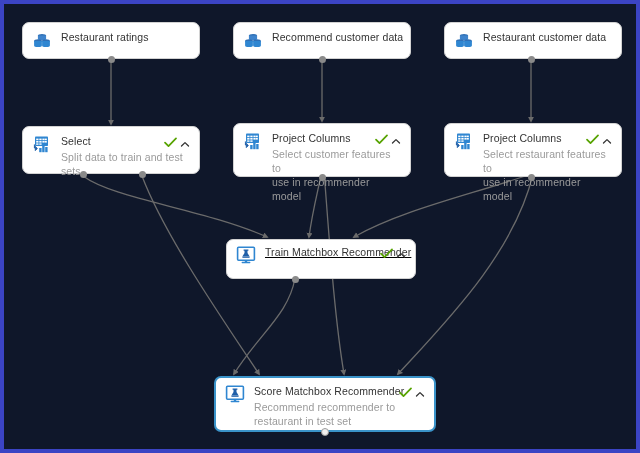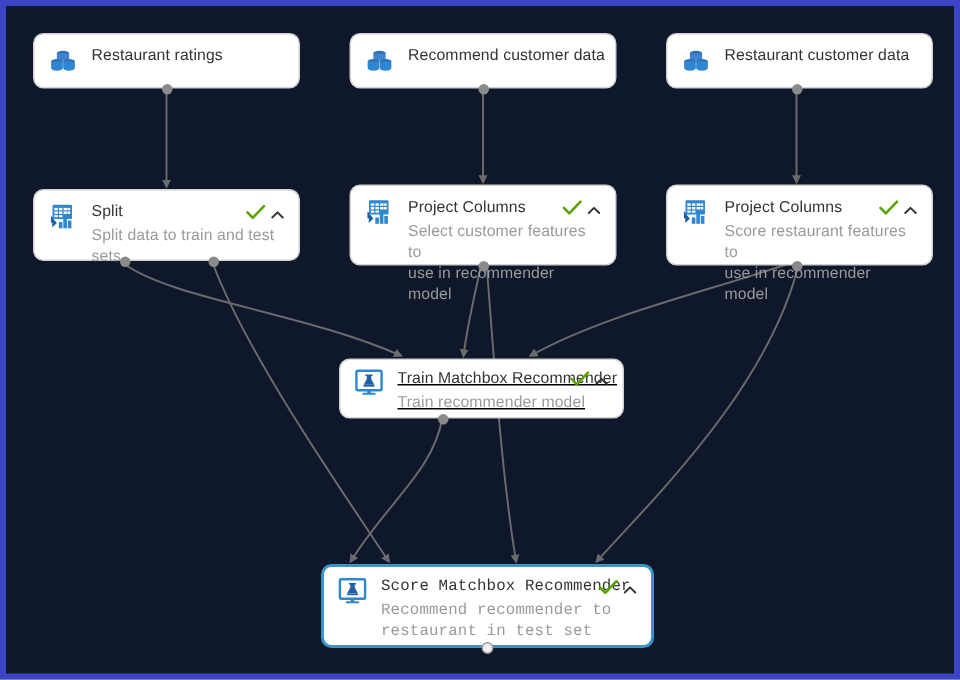--- a/index.html
+++ b/index.html
@@ -225,21 +225,21 @@
               <rect x="4.2" y="9.4" width="2.3" height="1.4"></rect>
               <rect x="7.3" y="9.4" width="2.3" height="1.4"></rect>
             </g>
             <path d="M2.4,10.4 L2.4,14.0 L5.0,14.0 M3.3,12.6 L5.3,14.6 L3.3,16.6 z" fill="#1f5fa8" stroke="#1f5fa8" stroke-width="0.9"></path>
             <rect x="7.2" y="14.0" width="2.4" height="4.2" fill="#2f86d1"></rect>
             <rect x="10.2" y="11.6" width="2.4" height="6.6" fill="#2f86d1"></rect>
             <rect x="13.2" y="13.0" width="2.4" height="5.2" fill="#2f86d1"></rect>
           </svg>
         </span>
         <div class="node-texts">
-          <div class="node-title">Split</div>
+          <div class="node-title">Select</div>
           <div class="node-sub">
             <span class="sub-line">Split data to train and test sets</span>
           </div>
         </div>
       </div>
       <div class="node-status">
         <span class="check-icon">
           <svg viewBox="0 0 13 11" width="13" height="11">
             <path d="M1,5.6 L4.5,9.2 L12,1.4" fill="none" stroke="#57a300" stroke-width="1.7" stroke-linecap="round" stroke-linejoin="round"></path>
           </svg>
@@ -323,21 +323,21 @@
             </g>
             <path d="M2.4,10.4 L2.4,14.0 L5.0,14.0 M3.3,12.6 L5.3,14.6 L3.3,16.6 z" fill="#1f5fa8" stroke="#1f5fa8" stroke-width="0.9"></path>
             <rect x="7.2" y="14.0" width="2.4" height="4.2" fill="#2f86d1"></rect>
             <rect x="10.2" y="11.6" width="2.4" height="6.6" fill="#2f86d1"></rect>
             <rect x="13.2" y="13.0" width="2.4" height="5.2" fill="#2f86d1"></rect>
           </svg>
         </span>
         <div class="node-texts">
           <div class="node-title">Project Columns</div>
           <div class="node-sub">
-            <span class="sub-line">Score restaurant features to</span>
+            <span class="sub-line">Select restaurant features to</span>
             <span class="sub-line">use in recommender model</span>
           </div>
         </div>
       </div>
       <div class="node-status">
         <span class="check-icon">
           <svg viewBox="0 0 13 11" width="13" height="11">
             <path d="M1,5.6 L4.5,9.2 L12,1.4" fill="none" stroke="#57a300" stroke-width="1.7" stroke-linecap="round" stroke-linejoin="round"></path>
           </svg>
         </span>
@@ -358,43 +358,40 @@
           <svg viewBox="0 0 20 20" width="20" height="20">
             <rect x="1.6" y="2.2" width="16.8" height="13.0" rx="1" fill="#ffffff" stroke="#2f86d1" stroke-width="1.6"></rect>
             <path d="M7.6,4.6 h4.8 v1.1 h-0.9 v2.2 l2.1,3.6 h-7.2 l2.1,-3.6 v-2.2 h-0.9 z" fill="#1f5fa8"></path>
             <rect x="6.4" y="11.6" width="7.2" height="1.2" fill="#1f5fa8"></rect>
             <rect x="8.8" y="15.2" width="2.4" height="2.0" fill="#2f86d1"></rect>
             <rect x="5.6" y="16.8" width="8.8" height="1.4" rx="0.6" fill="#2f86d1"></rect>
           </svg>
         </span>
         <div class="node-texts">
           <div class="node-title">Train Matchbox Recommender</div>
-          <div class="node-sub">
-            <span class="sub-line">Train recommender model</span>
-          </div>
         </div>
       </div>
       <div class="node-status" style="top:5px;">
         <span class="check-icon">
           <svg viewBox="0 0 13 11" width="13" height="11">
             <path d="M1,5.6 L4.5,9.2 L12,1.4" fill="none" stroke="#57a300" stroke-width="1.7" stroke-linecap="round" stroke-linejoin="round"></path>
           </svg>
         </span>
         <span class="chev-icon">
           <svg viewBox="0 0 10 9" width="10" height="9">
             <path d="M1.5,6 L5,2.6 L8.5,6" fill="none" stroke="#333333" stroke-width="1.3" stroke-linecap="round" stroke-linejoin="round"></path>
           </svg>
         </span>
       </div>
     </div>
   </div>
   <div class="port" style="left:287.5px; top:271.5px;"></div>
 
   <div class="node selected" style="left:210px; top:372px; width:222px; height:56px;">
-    <div class="node-inner" style="padding:6px 9px 6px 9px;font-family:Liberation Mono, monospace;">
+    <div class="node-inner" style="padding:6px 9px 6px 9px;">
       <div class="node-row">
         <span class="node-icon">
           <svg viewBox="0 0 20 20" width="20" height="20">
             <rect x="1.6" y="2.2" width="16.8" height="13.0" rx="1" fill="#ffffff" stroke="#2f86d1" stroke-width="1.6"></rect>
             <path d="M7.6,4.6 h4.8 v1.1 h-0.9 v2.2 l2.1,3.6 h-7.2 l2.1,-3.6 v-2.2 h-0.9 z" fill="#1f5fa8"></path>
             <rect x="6.4" y="11.6" width="7.2" height="1.2" fill="#1f5fa8"></rect>
             <rect x="8.8" y="15.2" width="2.4" height="2.0" fill="#2f86d1"></rect>
             <rect x="5.6" y="16.8" width="8.8" height="1.4" rx="0.6" fill="#2f86d1"></rect>
           </svg>
         </span>

